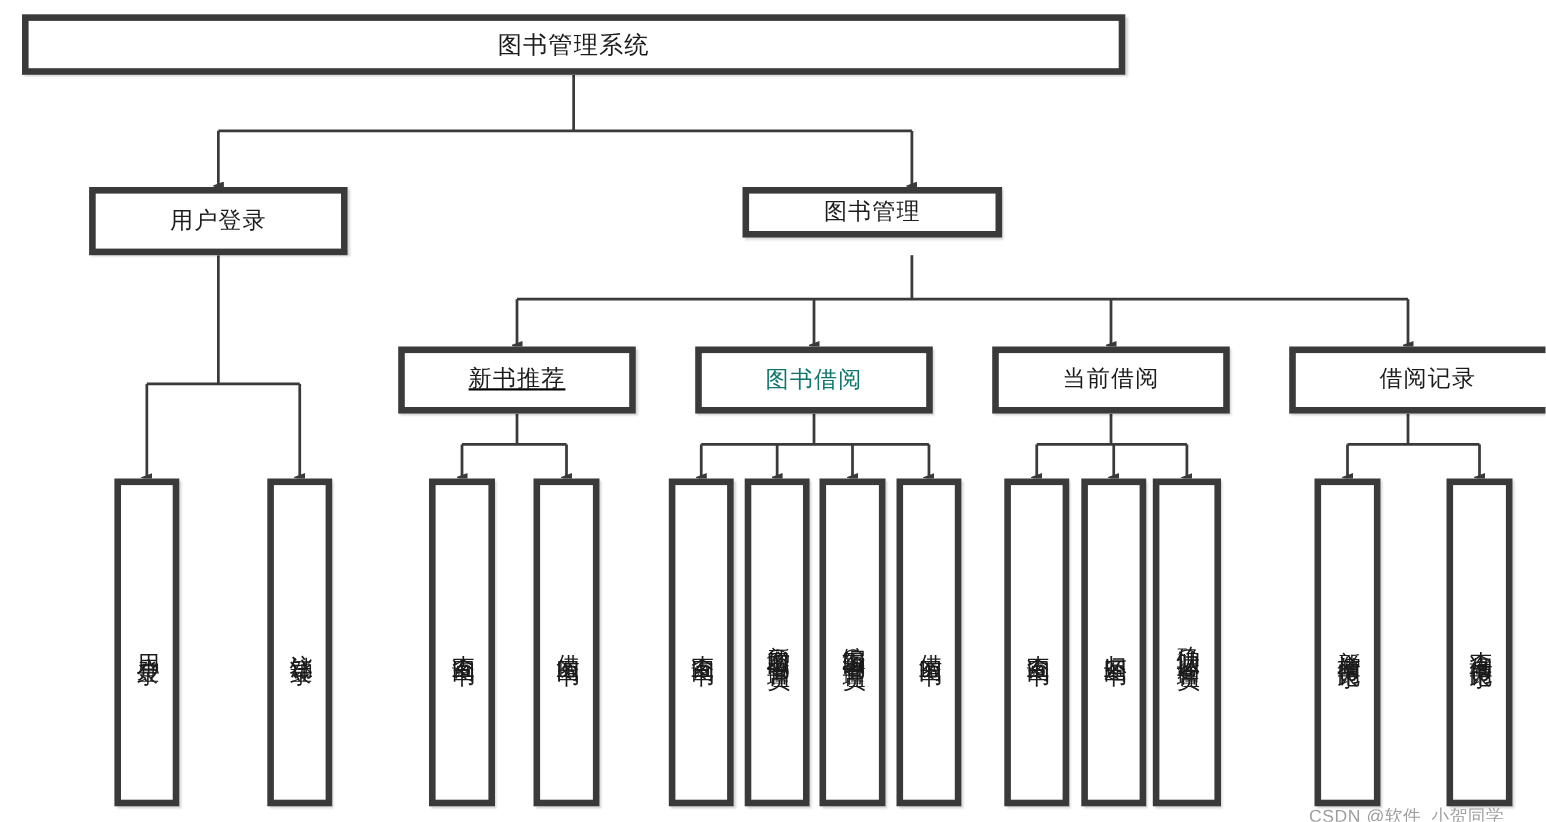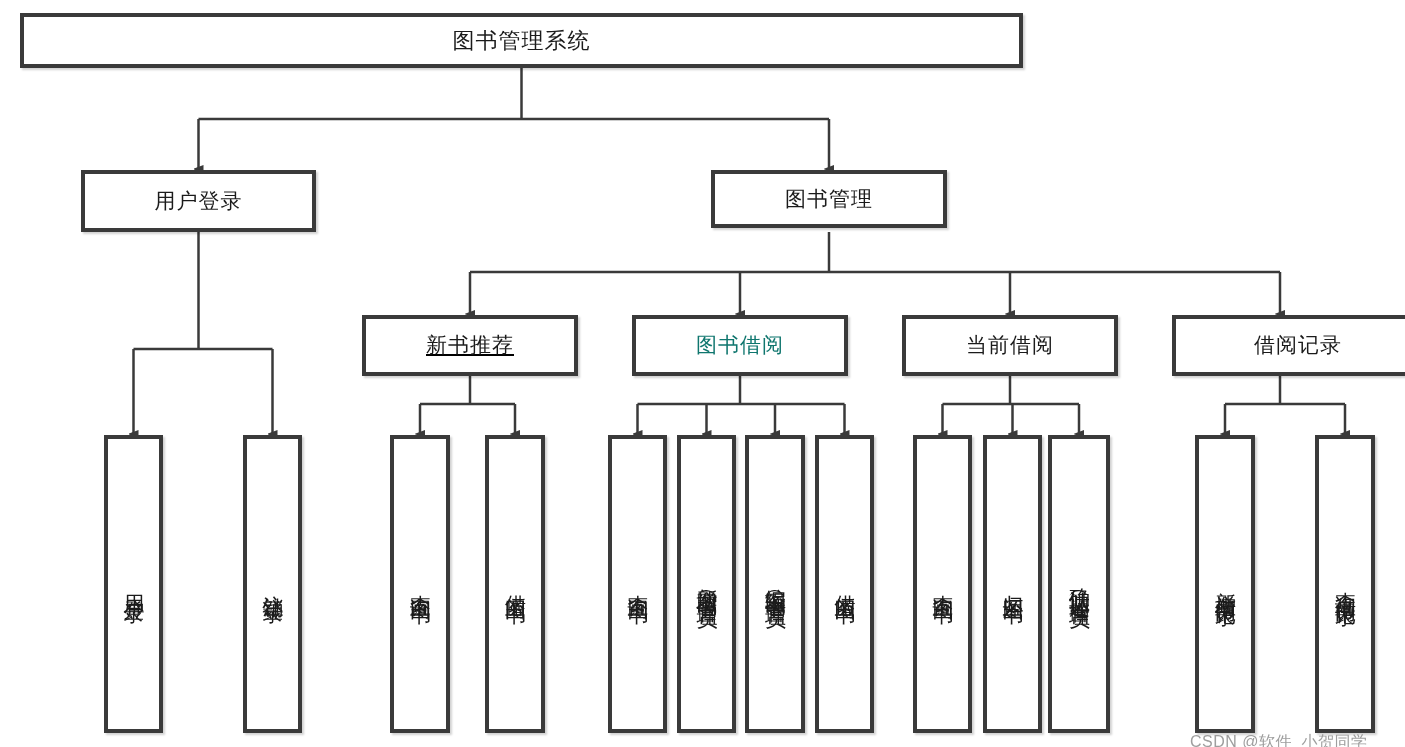--- a/index.html
+++ b/index.html
@@ -22,21 +22,21 @@
   svg#diagram-svg {
     position: absolute;
     left: 0;
     top: 0;
     width: 1405px;
     height: 747px;
   }
   .node-box {
     position: absolute;
     box-sizing: border-box;
-    border: 4px solid #0f766e;
+    border: 6px solid #0f766e;
     background: #ffffff;
     display: flex;
     align-items: center;
     justify-content: center;
     box-shadow: 2px 2px 2px rgba(0,0,0,0.18);
   }
   .node-label {
     color: #1b1b1b;
     font-size: 21px;
     line-height: 1.18;
@@ -111,21 +111,21 @@
       </g>
   </svg>
 
   <div id="nodes-layer">
       <div class="node-box root" style="left: 20px; top: 13px; width: 1003px; height: 55px; border-color: rgb(58, 58, 58); background: rgb(255, 255, 255);">
         <span class="node-label" style="color: rgb(27, 27, 27);">图书管理系统</span>
       </div>
       <div class="node-box" style="left: 81px; top: 170px; width: 235px; height: 62px; border-color: rgb(58, 58, 58); background: rgb(255, 255, 255);">
         <span class="node-label" style="color: rgb(27, 27, 27);">用户登录</span>
       </div>
-      <div class="node-box" style="left: 711px; top: 170px; width: 236px; height: 58px; border-color: rgb(58, 58, 58); background: rgb(255, 255, 255);">
+      <div class="node-box" style="left: 675px; top: 170px; width: 236px; height: 46px; border-color: rgb(58, 58, 58); background: rgb(255, 255, 255);">
         <span class="node-label" style="color: rgb(27, 27, 27);">图书管理</span>
       </div>
       <div class="node-box" style="left: 362px; top: 315px; width: 216px; height: 61px; border-color: rgb(58, 58, 58); background: rgb(255, 255, 255); text-decoration: underline;">
         <span class="node-label" style="color: rgb(27, 27, 27);">新书推荐</span>
       </div>
       <div class="node-box" style="left: 632px; top: 315px; width: 216px; height: 61px; border-color: rgb(58, 58, 58); background: rgb(255, 255, 255);">
         <span class="node-label" style="color: #0f766e; font-family: Liberation Serif, serif;">图书借阅</span>
       </div>
       <div class="node-box" style="left: 902px; top: 315px; width: 216px; height: 61px; border-color: rgb(58, 58, 58); background: rgb(255, 255, 255); align-items: center;">
         <span class="node-label" style="color: rgb(27, 27, 27);">当前借阅</span>

